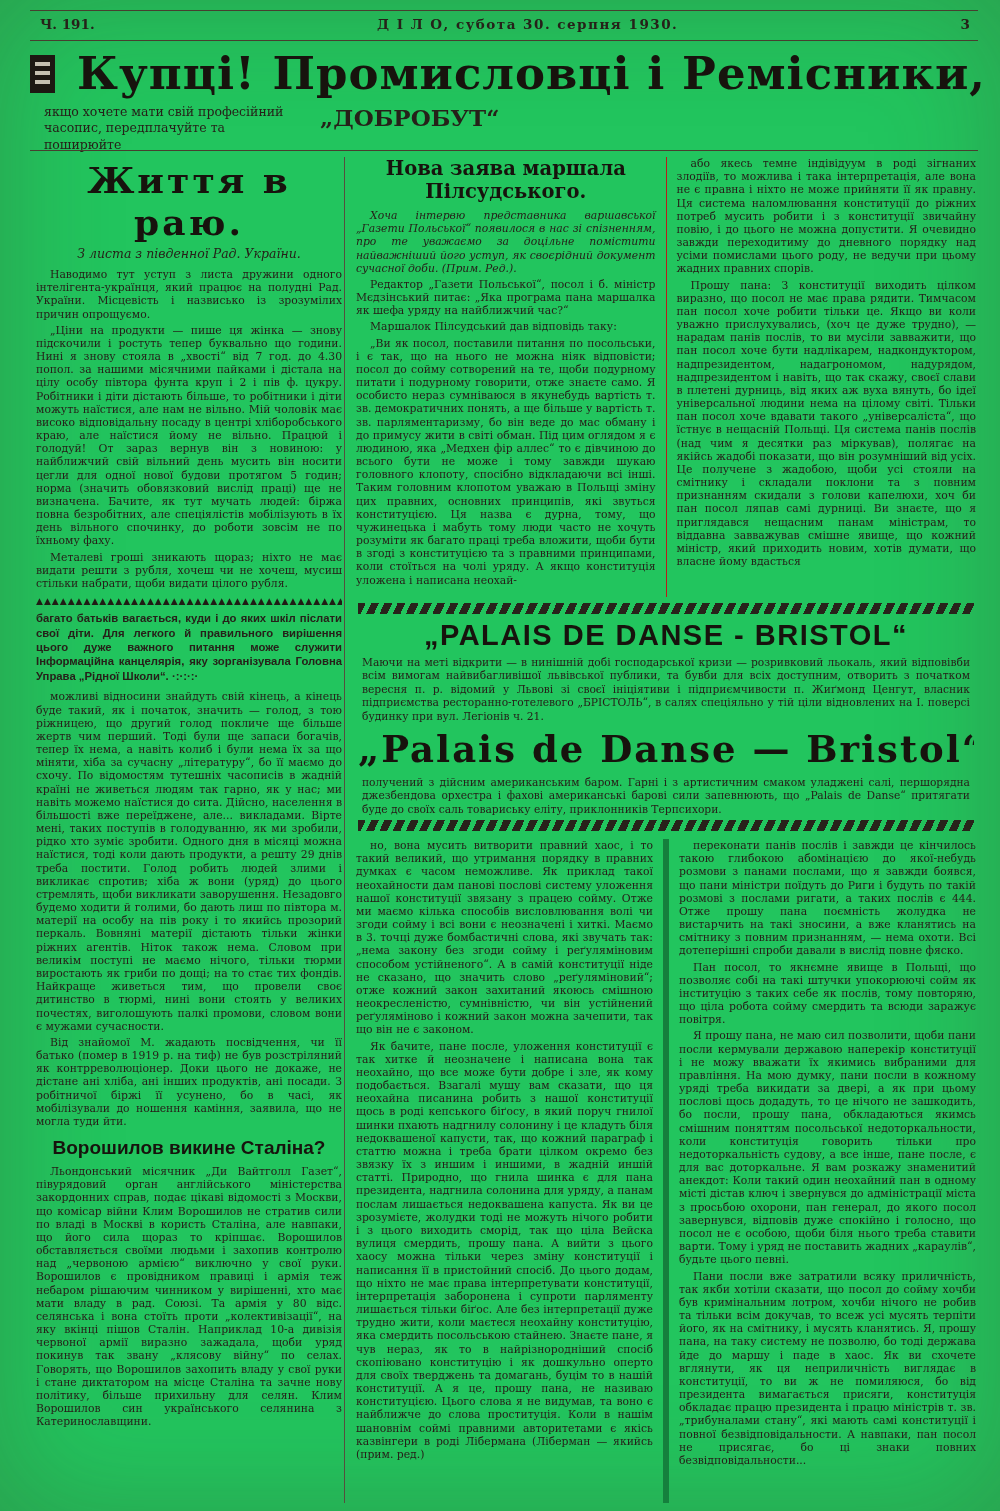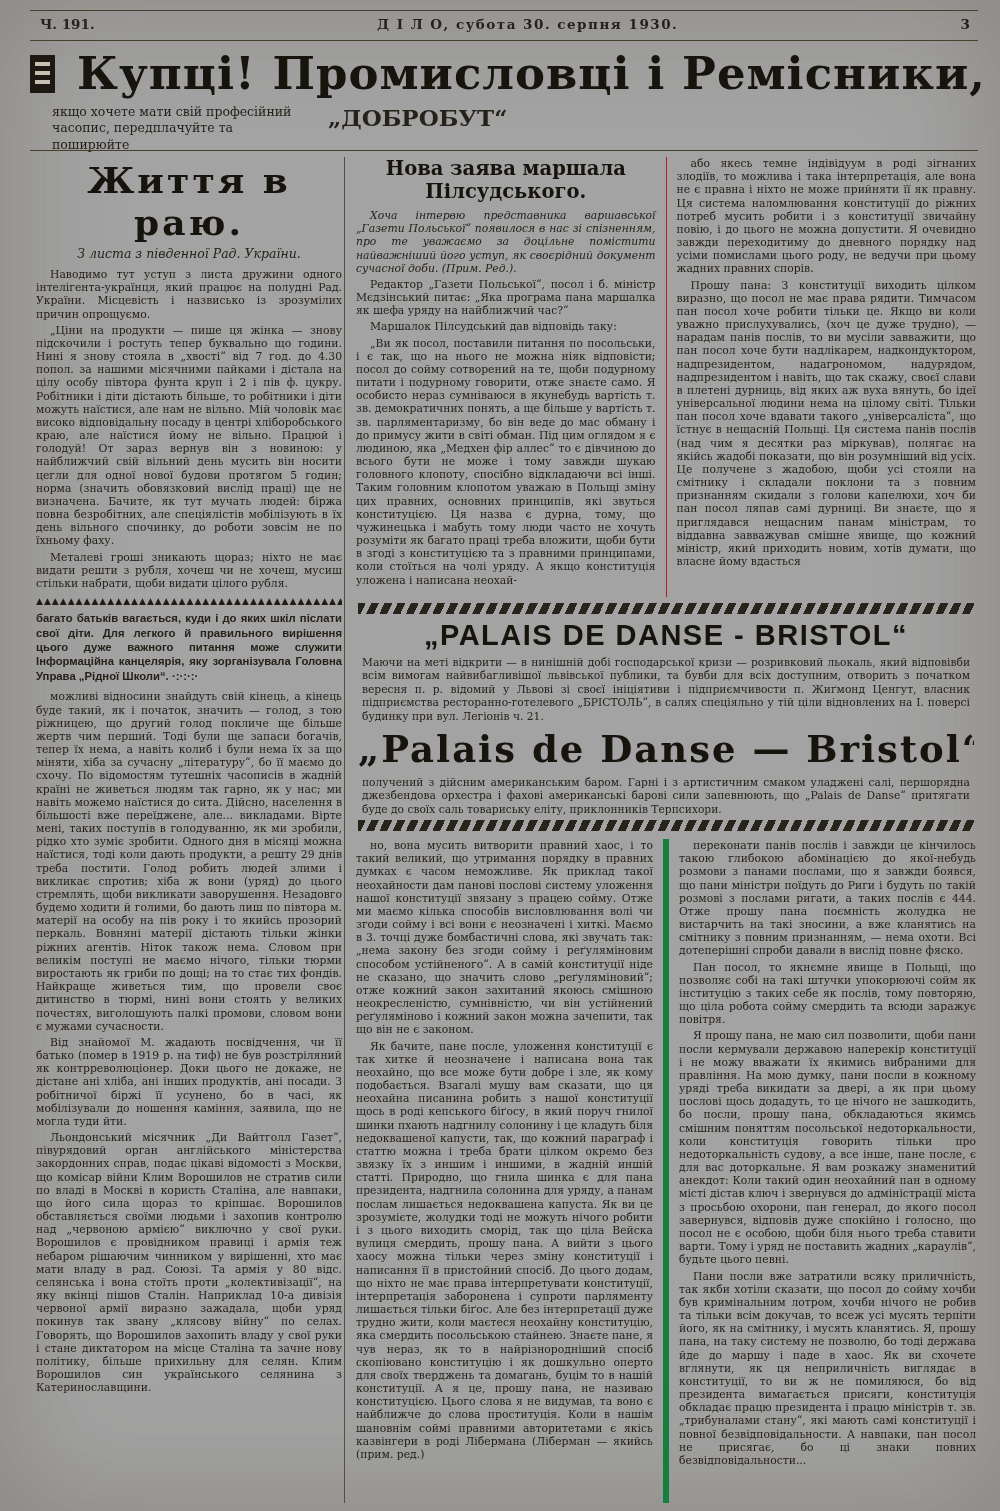--- a/index.html
+++ b/index.html
@@ -1,33 +1,33 @@
 <!DOCTYPE html>
 <html><head>
 <meta charset="utf-8">
 <style>
   html,body{margin:0;padding:0;background:#8a857a;}
   .page{
     position:relative;width:1000px;height:1511px;margin:0 auto;
-    background:#a3a3a3;color:#262119;overflow:hidden;
+    background:#22c55e;color:#262119;overflow:hidden;
     font-family:"DejaVu Serif", serif;
     box-shadow:inset 0 0 120px rgba(70,58,35,.28);
   }
   .rule{position:absolute;left:30px;right:22px;border-top:1.6px solid #46402f;}
   .rule-thin{border-top-width:1px;}
   
   .masthead{position:absolute;top:16px;left:40px;right:30px;display:flex;justify-content:space-between;align-items:baseline;font-size:13.5px;font-weight:bold;}
   .masthead .center{letter-spacing:1.5px;}
   
   .banner{position:absolute;top:47px;left:30px;right:22px;display:flex;align-items:center;justify-content:flex-start;gap:22px;}
   .banner h1{margin:0;font-size:45px;font-weight:bold;letter-spacing:1px;color:#17130d;white-space:nowrap;}
   .deco{display:flex;gap:7px;}
   .block{width:25px;height:38px;background:#1d1812;position:relative;}
   .block::after{content:"";position:absolute;left:5px;right:5px;top:7px;height:4px;background:#c6c0b0;box-shadow:0 9px 0 #c6c0b0,0 18px 0 #c6c0b0;}
-  .banner-sub{position:absolute;top:104px;left:52px;right:26px;display:flex;align-items:flex-start;}
+  .banner-sub{position:absolute;top:104px;left:44px;right:26px;display:flex;align-items:flex-start;}
   .sub-left{width:262px;font-size:12.5px;line-height:1.3;}
   .sub-name{font-size:23px;font-weight:bold;margin:0 14px;white-space:nowrap;}
   .sub-right{flex:1;font-size:13px;font-weight:bold;line-height:1.35;}
   
   .content{position:absolute;top:157px;left:36px;right:24px;bottom:8px;display:flex;}
   .col-left{width:306px;padding-right:2px;border-right:1px solid #554f3e;overflow:hidden;}
   .main-right{flex:1;display:flex;flex-direction:column;padding-left:11px;overflow:hidden;}
   .top-cols{display:flex;height:440px;overflow:hidden;}
   .top-cols .mid{width:50%;padding-right:10px;border-right:1px solid #b91c1c;overflow:hidden;}
   .top-cols .rgt{width:50%;padding-left:10px;overflow:hidden;}
@@ -94,20 +94,21 @@
       <p class="bt">„Ціни на продукти — пише ця жінка — знову підскочили і ростуть тепер буквально що години. Нині я знову стояла в „хвості“ від 7 год. до 4.30 попол. за нашими місячними пайками і дістала на цілу особу півтора фунта круп і 2 і пів ф. цукру. Робітники і діти дістають більше, то робітники і діти можуть наїстися, але нам не вільно. Мій чоловік має високо відповідальну посаду в центрі хліборобського краю, але наїстися йому не вільно. Працюй і голодуй! От зараз вернув він з новиною: у найближчий свій вільний день мусить він носити цегли для одної нової будови протягом 5 годин; норма (значить обовязковий вислід праці) ще не визначена. Бачите, як тут мучать людей: біржа повна безробітних, але спеціялістів мобілізують в їх день вільного спочинку, до роботи зовсім не по їхньому фаху.</p>
       <p class="bt">Металеві гроші зникають щораз; ніхто не має видати решти з рубля, хочеш чи не хочеш, мусиш стільки набрати, щоби видати цілого рубля.</p>
 
       <div class="tri">▲▲▲▲▲▲▲▲▲▲▲▲▲▲▲▲▲▲▲▲▲▲▲▲▲▲▲▲▲▲▲▲▲▲▲▲▲▲▲▲▲▲▲▲▲▲▲▲▲▲</div>
 
       <p class="school-body">багато батьків вагається, куди і до яких шкіл післати свої діти. Для легкого й правильного вирішення цього дуже важного питання може служити Інформаційна канцелярія, яку зорганізувала Головна Управа „Рідної Школи“.  ·:·:·:·</p>
 
       <p class="bt">можливі відносини знайдуть свій кінець, а кінець буде такий, як і початок, значить — голод, з тою ріжницею, що другий голод покличе ще більше жертв чим перший. Тоді були ще запаси богачів, тепер їх нема, а навіть колиб і були нема їх за що міняти, хіба за сучасну „літературу“, бо її маємо до схочу. По відомостям тутешніх часописів в жадній країні не живеться людям так гарно, як у нас; ми навіть можемо наїстися до сита. Дійсно, населення в більшості вже переїджене, але... викладами. Вірте мені, таких поступів в голодуванню, як ми зробили, рідко хто зуміє зробити. Одного дня в місяці можна наїстися, тоді коли дають продукти, а решту 29 днів треба постити. Голод робить людей злими і викликає спротив; хіба ж вони (уряд) до цього стремлять, щоби викликати заворушення. Незадовго будемо ходити й голими, бо дають лиш по півтора м. матерії на особу на пів року і то якийсь прозорий перкаль. Вовняні матерії дістають тільки жінки ріжних агентів. Ніток також нема. Словом при великім поступі не маємо нічого, тільки тюрми виростають як гриби по дощі; на то стає тих фондів. Найкраще живеться тим, що провели своє дитинство в тюрмі, нині вони стоять у великих почестях, виголошують палкі промови, словом вони є мужами сучасности.</p>
       <p class="bt">Від знайомої М. жадають посвідчення, чи її батько (помер в 1919 р. на тиф) не був розстріляний як контрреволюціонер. Доки цього не докаже, не дістане ані хліба, ані інших продуктів, ані посади. З робітничої біржі її усунено, бо в часі, як мобілізували до ношення каміння, заявила, що не могла туди йти.</p>
 
+      <h3 class="t-voro">Ворошилов викине Сталіна?</h3>
       <p class="bt">Льондонський місячник „Ди Вайтголл Газет“, півурядовий орган англійського міністерства закордонних справ, подає цікаві відомості з Москви, що комісар війни Клим Ворошилов не стратив сили по владі в Москві в користь Сталіна, але навпаки, що його сила щораз то кріпшає. Ворошилов обставляється своїми людьми і захопив контролю над „червоною армією“ виключно у свої руки. Ворошилов є провідником правиці і армія теж небаром рішаючим чинником у вирішенні, хто має мати владу в рад. Союзі. Та армія у 80 відс. селянська і вона стоїть проти „колективізації“, на яку вкінці пішов Сталін. Наприклад 10-а дивізія червоної армії виразно зажадала, щоби уряд покинув так звану „клясову війну“ по селах. Говорять, що Ворошилов захопить владу у свої руки і стане диктатором на місце Сталіна та зачне нову політику, більше прихильну для селян. Клим Ворошилов син українського селянина з Катеринославщини.</p>
     </div>
 
     <div class="main-right">
 
       <div class="top-cols">
         <div class="mid">
           <h3 class="t-pil">Нова заява маршала Пілсудського.</h3>
           <p class="bt it">Хоча інтервю представника варшавської „Газети Польської“ появилося в нас зі спізненням, про те уважаємо за доцільне помістити найважніший його уступ, як своєрідний документ сучасної доби. (Прим. Ред.).</p>
           <p class="bt">Редактор „Газети Польської“, посол і б. міністр Мєдзінський питає: „Яка програма пана маршалка як шефа уряду на найближчий час?“</p>

